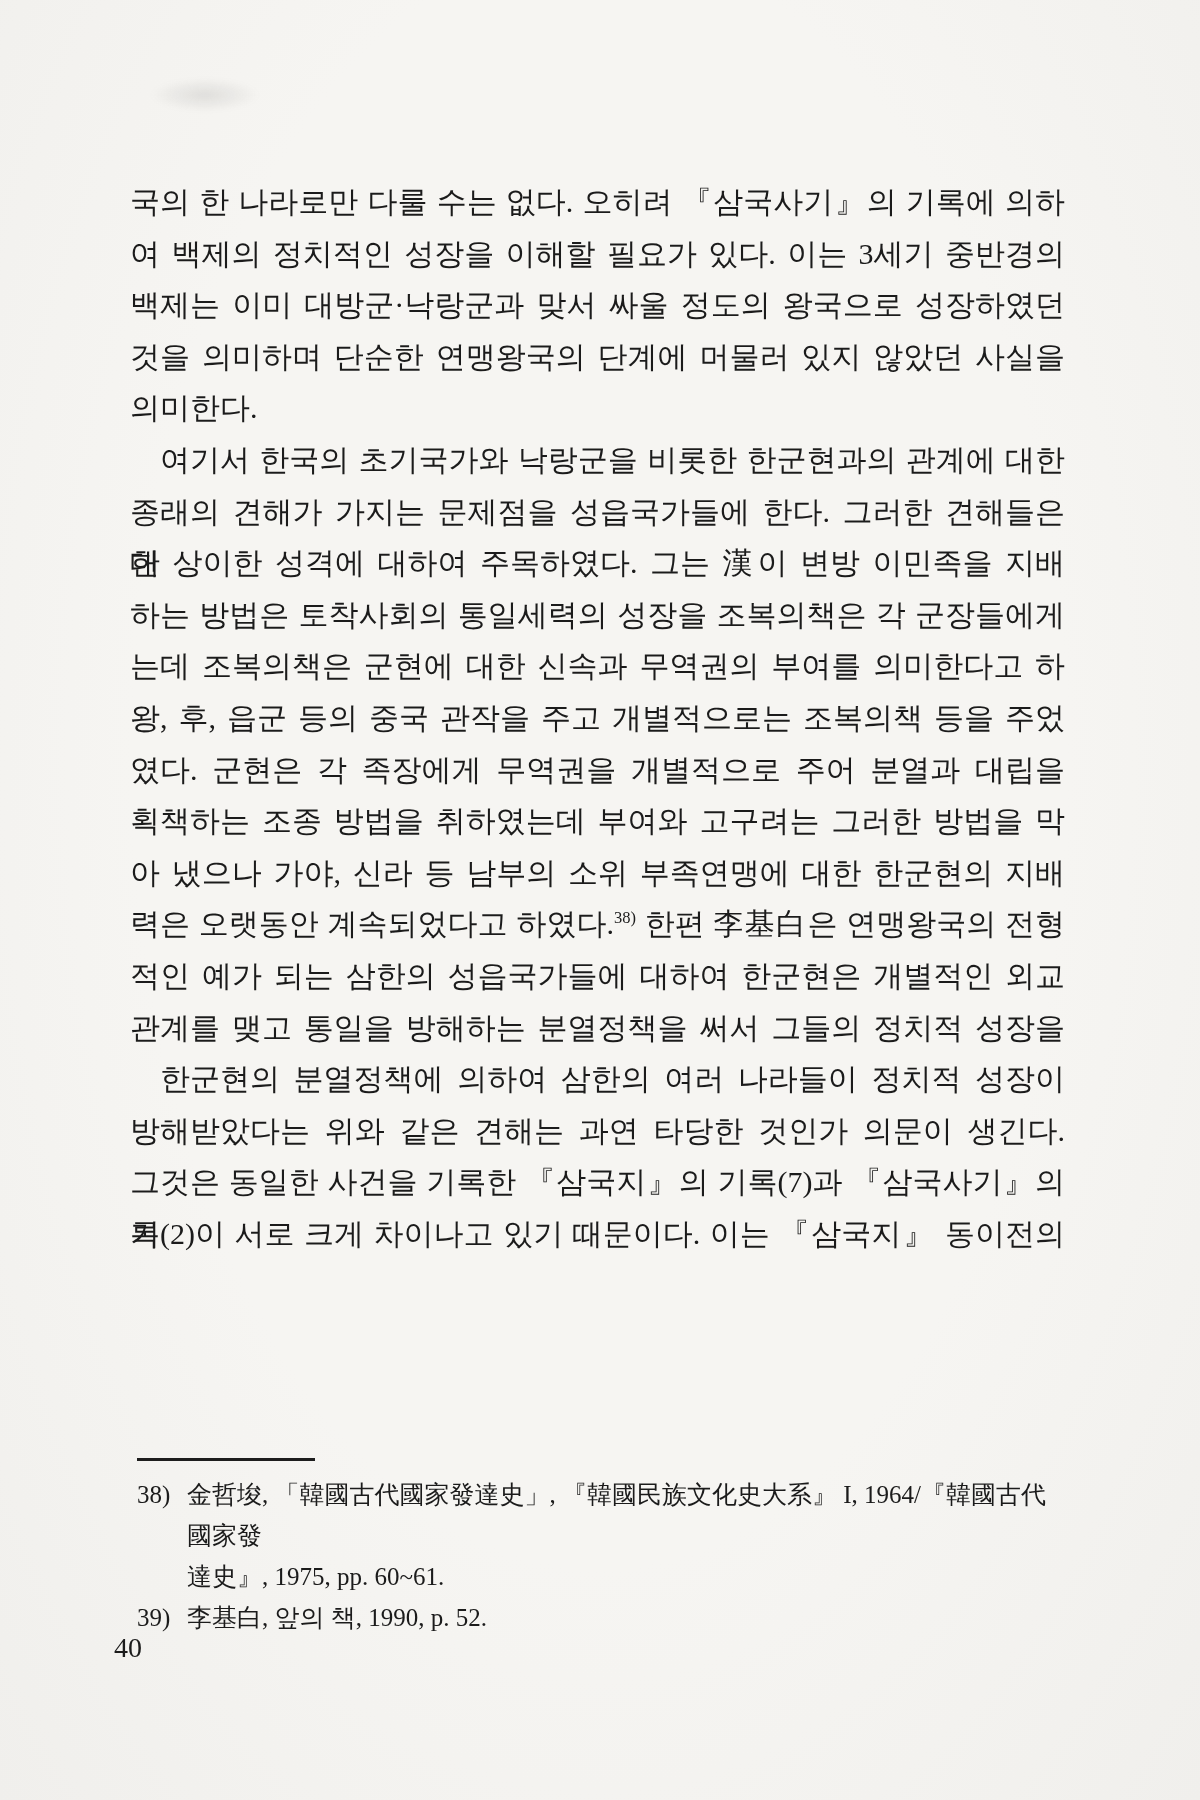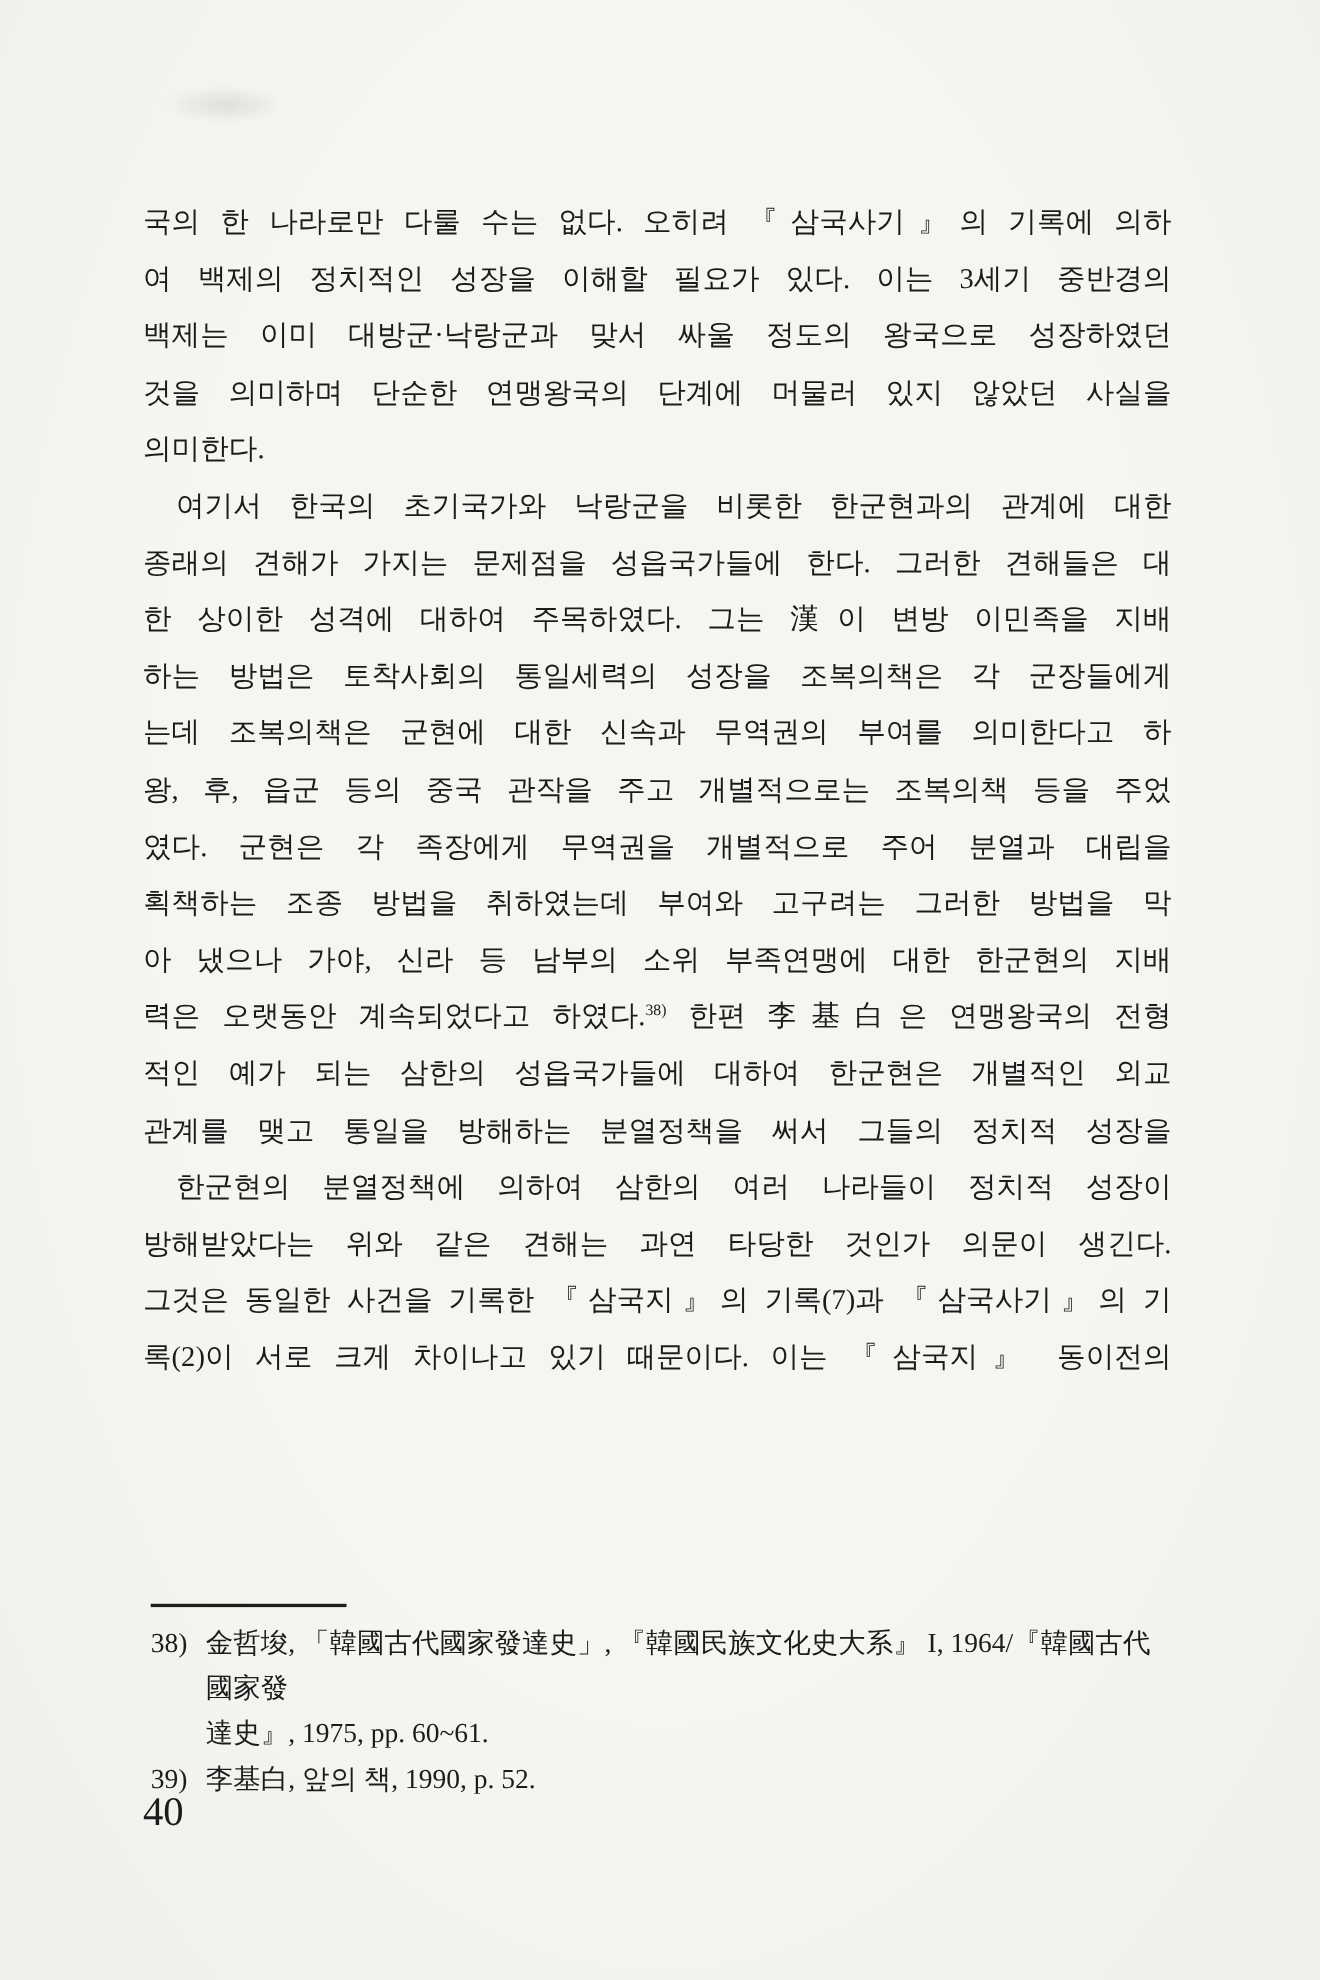--- a/index.html
+++ b/index.html
@@ -28,21 +28,21 @@
   }
   .text-block {
     position: absolute;
     left: 130px;
     top: 176px;
     width: 935px;
   }
   .line {
     height: 51.6px;
     line-height: 51.6px;
-    font-size: 26px;
+    font-size: 30px;
     white-space: pre-wrap;
     text-align: left;
     overflow: visible;
   }
   .line.full {
     text-align: justify;
     text-align-last: justify;
   }
   .line.indent {
     padding-left: 30px;
@@ -73,23 +73,23 @@
     align-items: start;
   }
   .fn-num {
     line-height: 41px;
   }
   .fn-line {
     line-height: 41px;
   }
   .page-number {
     position: absolute;
-    left: 130px;
+    left: 114px;
     top: 1628px;
-    font-size: 37px;
+    font-size: 28px;
     line-height: 40px;
   }
 </style>
 </head>
 <body>
 
 <div class="page">
   <div class="smudge"></div>
 
   <div class="text-block">

